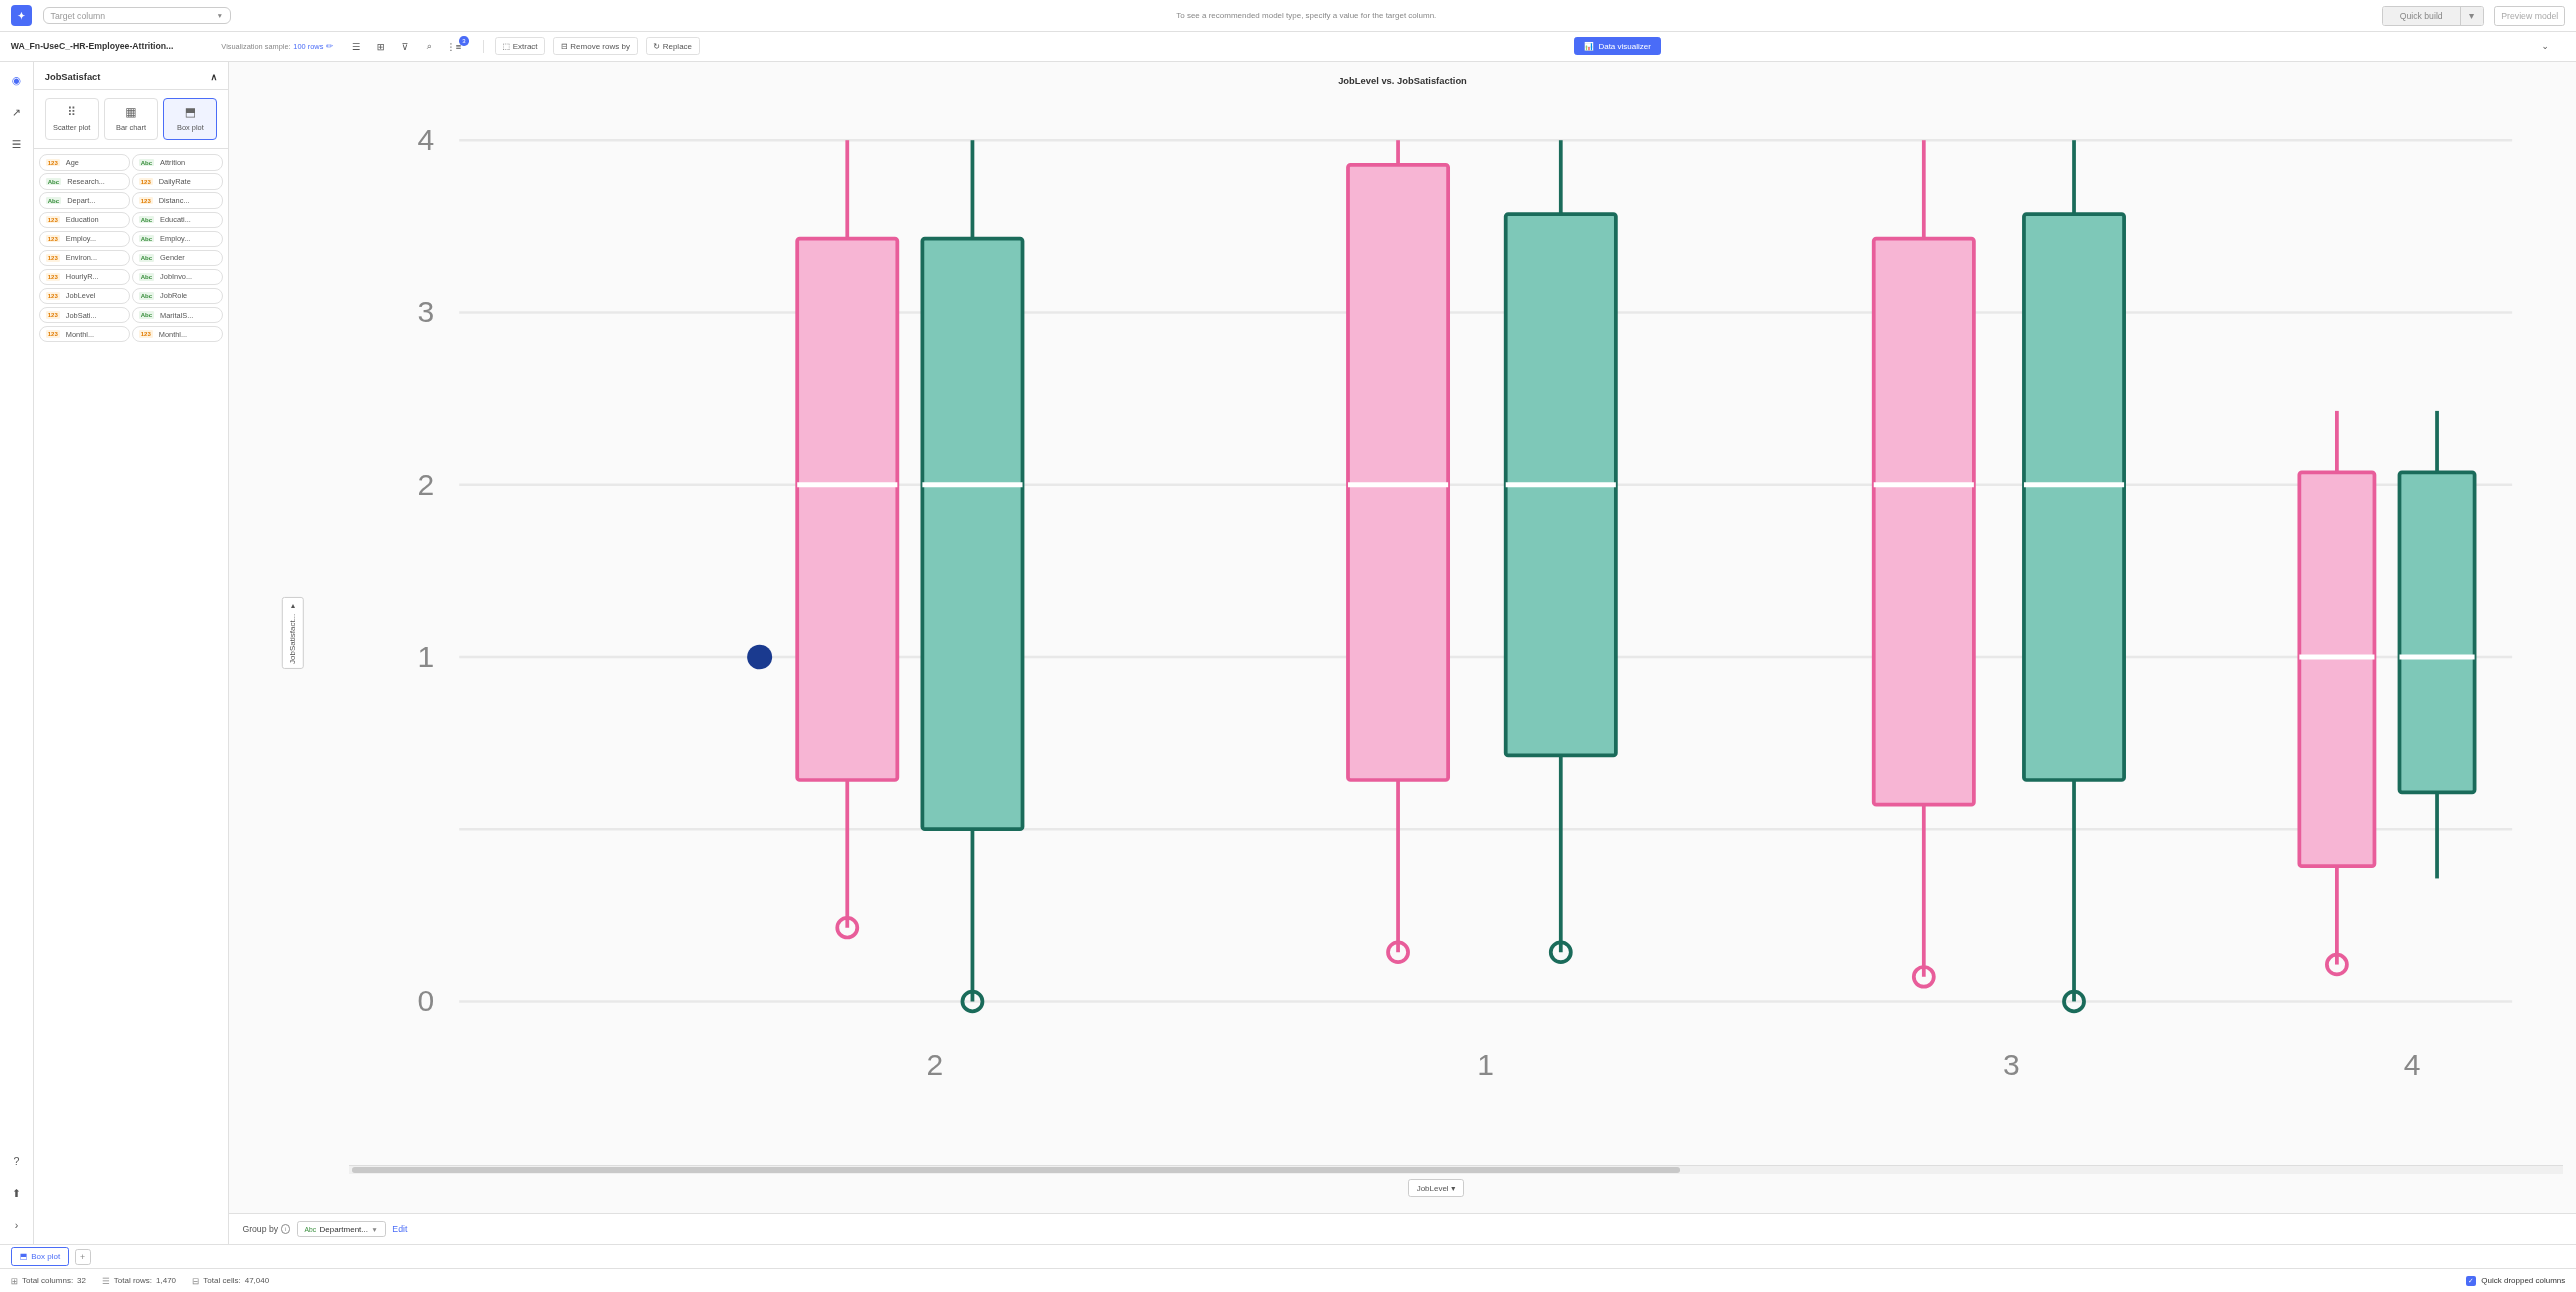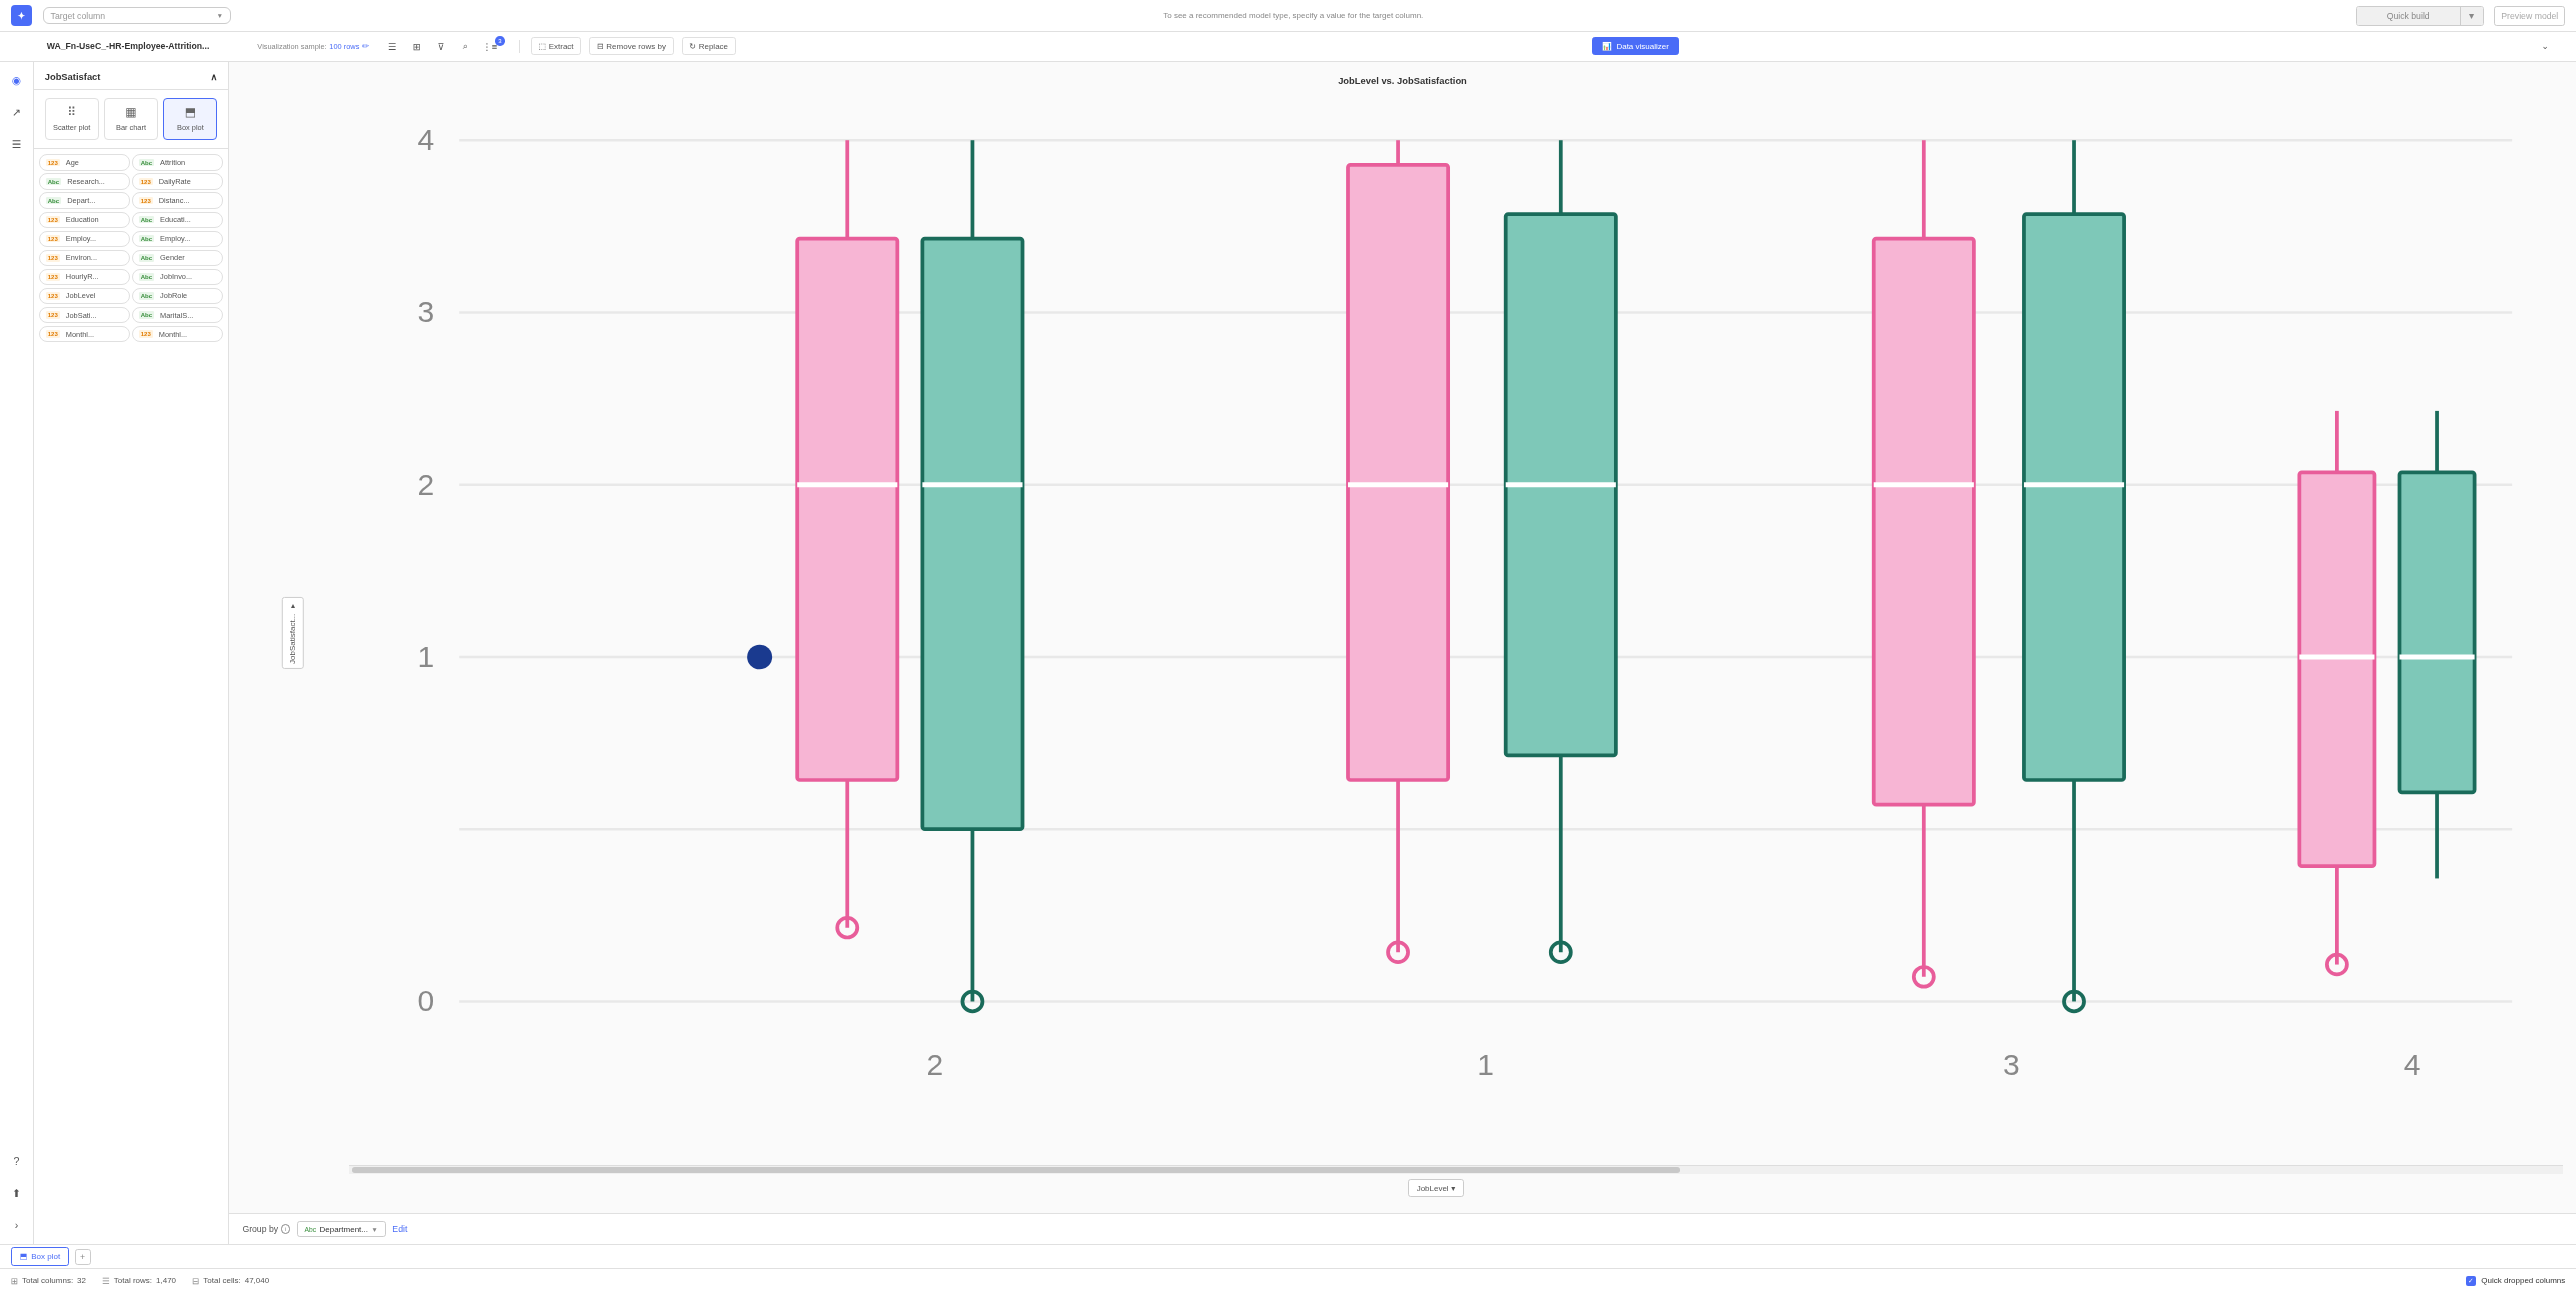--- a/index.html
+++ b/index.html
@@ -4,27 +4,27 @@
   <style>
     * { box-sizing: border-box; margin: 0; padding: 0; }
     body { font-family: -apple-system, BlinkMacSystemFont, 'Segoe UI', sans-serif; background: #f5f5f5; display: flex; flex-direction: column; height: 100vh; overflow: hidden; font-size: 8.7px; color: #333; }
 
     
     .topbar { display: flex; align-items: center; height: 32px; background: #fff; border-bottom: 0.7px solid #e0e0e0; padding: 0 10.7px; gap: 10.7px; flex-shrink: 0; }
     .logo-icon { width: 21.5px; height: 21.5px; background: #4a6cf7; border-radius: 4px; display: flex; align-items: center; justify-content: center; color: #fff; font-weight: bold; font-size: 9.4px; }
     .target-column-select { display: flex; align-items: center; border: 0.7px solid #ccc; border-radius: 6px; padding: 2.7px 6.7px; width: 188px; cursor: pointer; background: #fff; color: #999; font-size: 8.7px; justify-content: space-between; }
     .topbar-hint { flex: 1; text-align: center; color: #888; font-size: 8px; }
     .quick-build-btn { display: flex; align-items: center; border: 0.7px solid #ccc; border-radius: 2.7px; overflow: hidden; }
-    .quick-build-main { padding: 4px 30px; background: #f0f0f0; color: #888; font-size: 8.7px; cursor: pointer; border-right: 0.7px solid #ccc; }
+    .quick-build-main { padding: 4px 17px; background: #f0f0f0; color: #888; font-size: 8.7px; cursor: pointer; border-right: 0.7px solid #ccc; }
     .quick-build-arrow { padding: 4px 6.7px; background: #f0f0f0; color: #888; cursor: pointer; }
     .preview-model-btn { padding: 4px 6px; border: 0.7px solid #ccc; border-radius: 2.7px; background: #fff; color: #aaa; font-size: 8.7px; cursor: pointer; }
 
     
     .secondary-bar { display: flex; align-items: center; height: 29.5px; background: #fff; border-bottom: 0.7px solid #e0e0e0; padding: 0 10.7px; gap: 8px; flex-shrink: 0; }
-    .file-name { font-weight: 600; font-size: 8.7px; margin-left: 36px; }
+    .file-name { font-weight: 600; font-size: 8.7px; }
     .sample-label { font-size: 7.4px; color: #888; margin-left: 40px; }
     .sample-count { color: #4a6cf7; font-size: 7.4px; }
     .edit-pencil { color: #4a6cf7; cursor: pointer; }
     .toolbar-icons { display: flex; align-items: center; gap: 5.4px; margin-left: 5.4px; }
     .toolbar-icon { width: 19px; height: 19px; display: flex; align-items: center; justify-content: center; border-radius: 2.7px; cursor: pointer; color: #555; font-size: 9.4px; }
     .badge { background: #4a6cf7; color: #fff; border-radius: 50%; width: 9.4px; height: 9.4px; font-size: 6px; display: flex; align-items: center; justify-content: center; position: relative; top: -5.4px; left: -4px; }
     .toolbar-sep { width: 0.7px; height: 13.4px; background: #e0e0e0; margin: 0 2.7px; }
     .action-btn { display: flex; align-items: center; gap: 2.7px; padding: 3.4px 6.7px; border: 0.7px solid #e0e0e0; border-radius: 2.7px; background: #fff; cursor: pointer; font-size: 8px; color: #555; }
     .data-viz-btn { display: flex; align-items: center; gap: 4px; padding: 3.4px 9.4px; border: 0.7px solid #4a6cf7; border-radius: 2.7px; background: #4a6cf7; color: #fff; cursor: pointer; font-size: 8px; margin-left: auto; }
     .collapse-btn { width: 19px; height: 19px; display: flex; align-items: center; justify-content: center; cursor: pointer; color: #555; }

